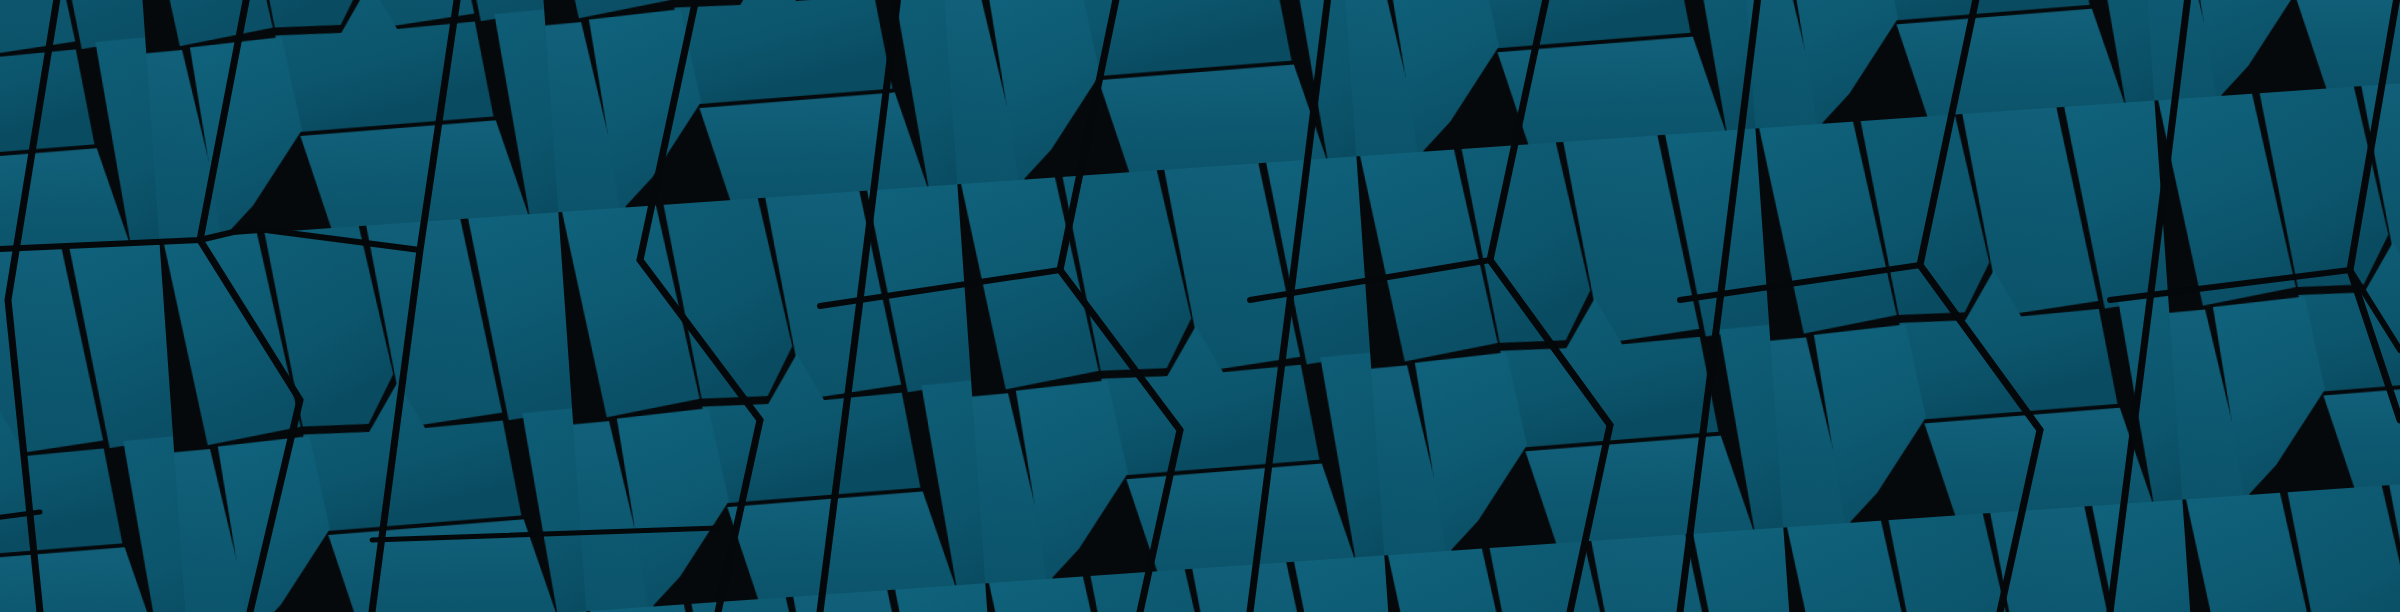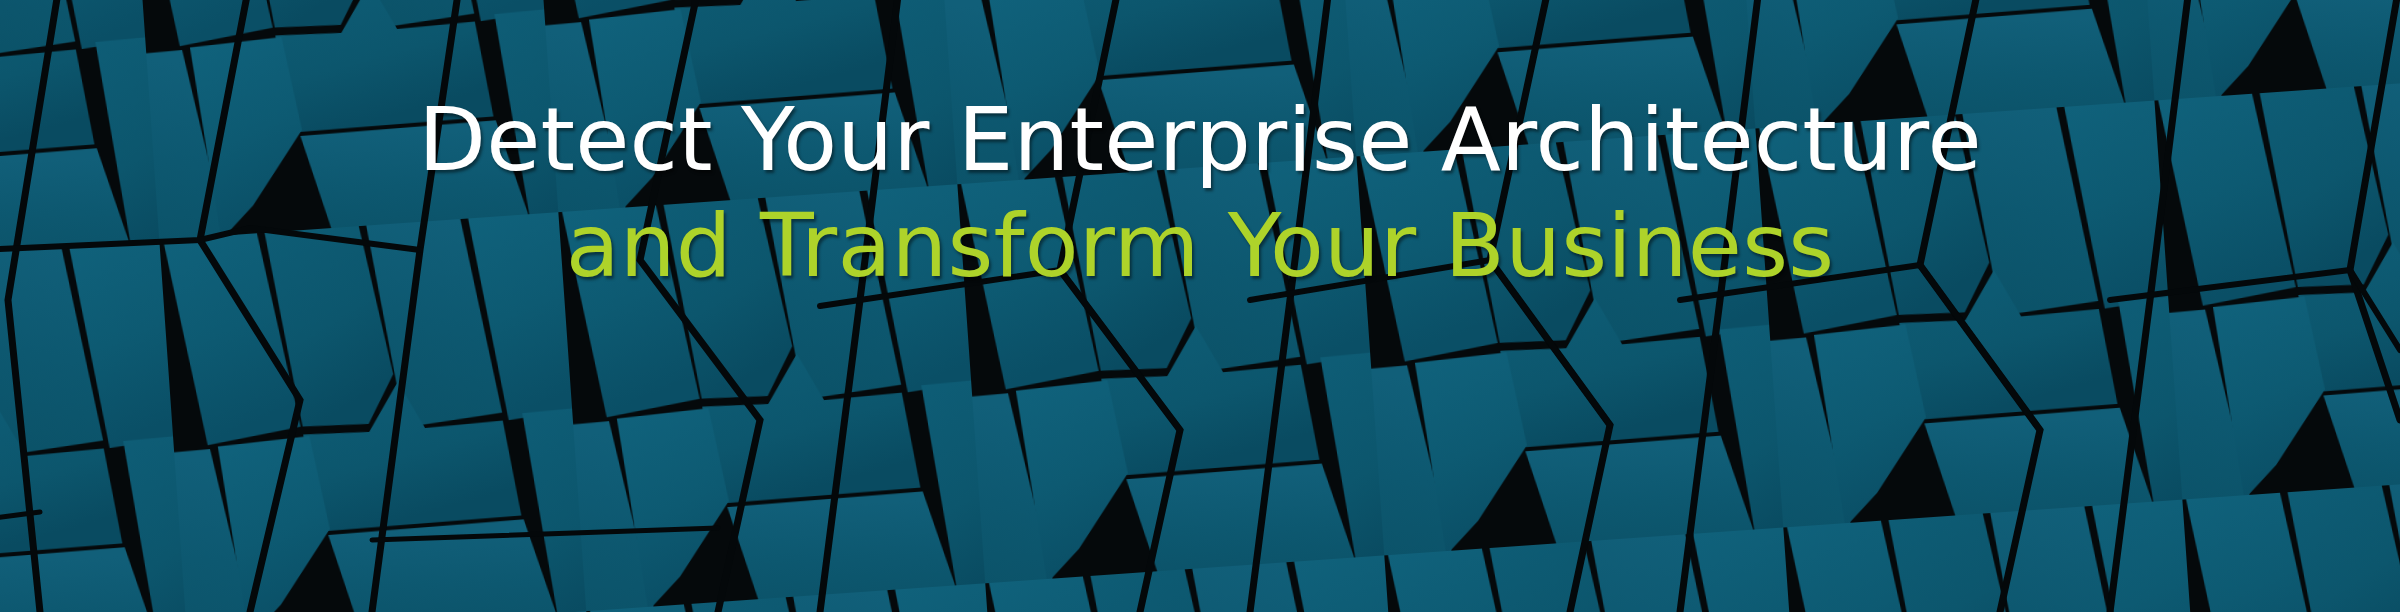--- a/index.html
+++ b/index.html
@@ -120,18 +120,14 @@
       <path d="M -20 250 L 200 240 L 250 228 L 420 250" stroke-width="6"></path>
       <path d="M 820 306 L 1060 270 L 1180 430" stroke-width="6"></path>
       <path d="M 1250 300 L 1490 260 L 1610 425" stroke-width="6"></path>
       <path d="M 1680 300 L 1920 265 L 2040 430" stroke-width="6"></path>
       <path d="M 2110 300 L 2350 270 L 2400 350" stroke-width="6"></path>
       <path d="M 372 540 L 718 528" stroke-width="5"></path>
       <path d="M -20 520 L 40 512" stroke-width="5"></path>
     </g>
   </svg>
 
-  <div class="headline">
-    <span class="line line-1">Detect Your Enterprise Architecture</span>
-    <span class="line line-2">and Transform Your Business</span>
-  </div>
 
 </div>
 
 </body></html>

